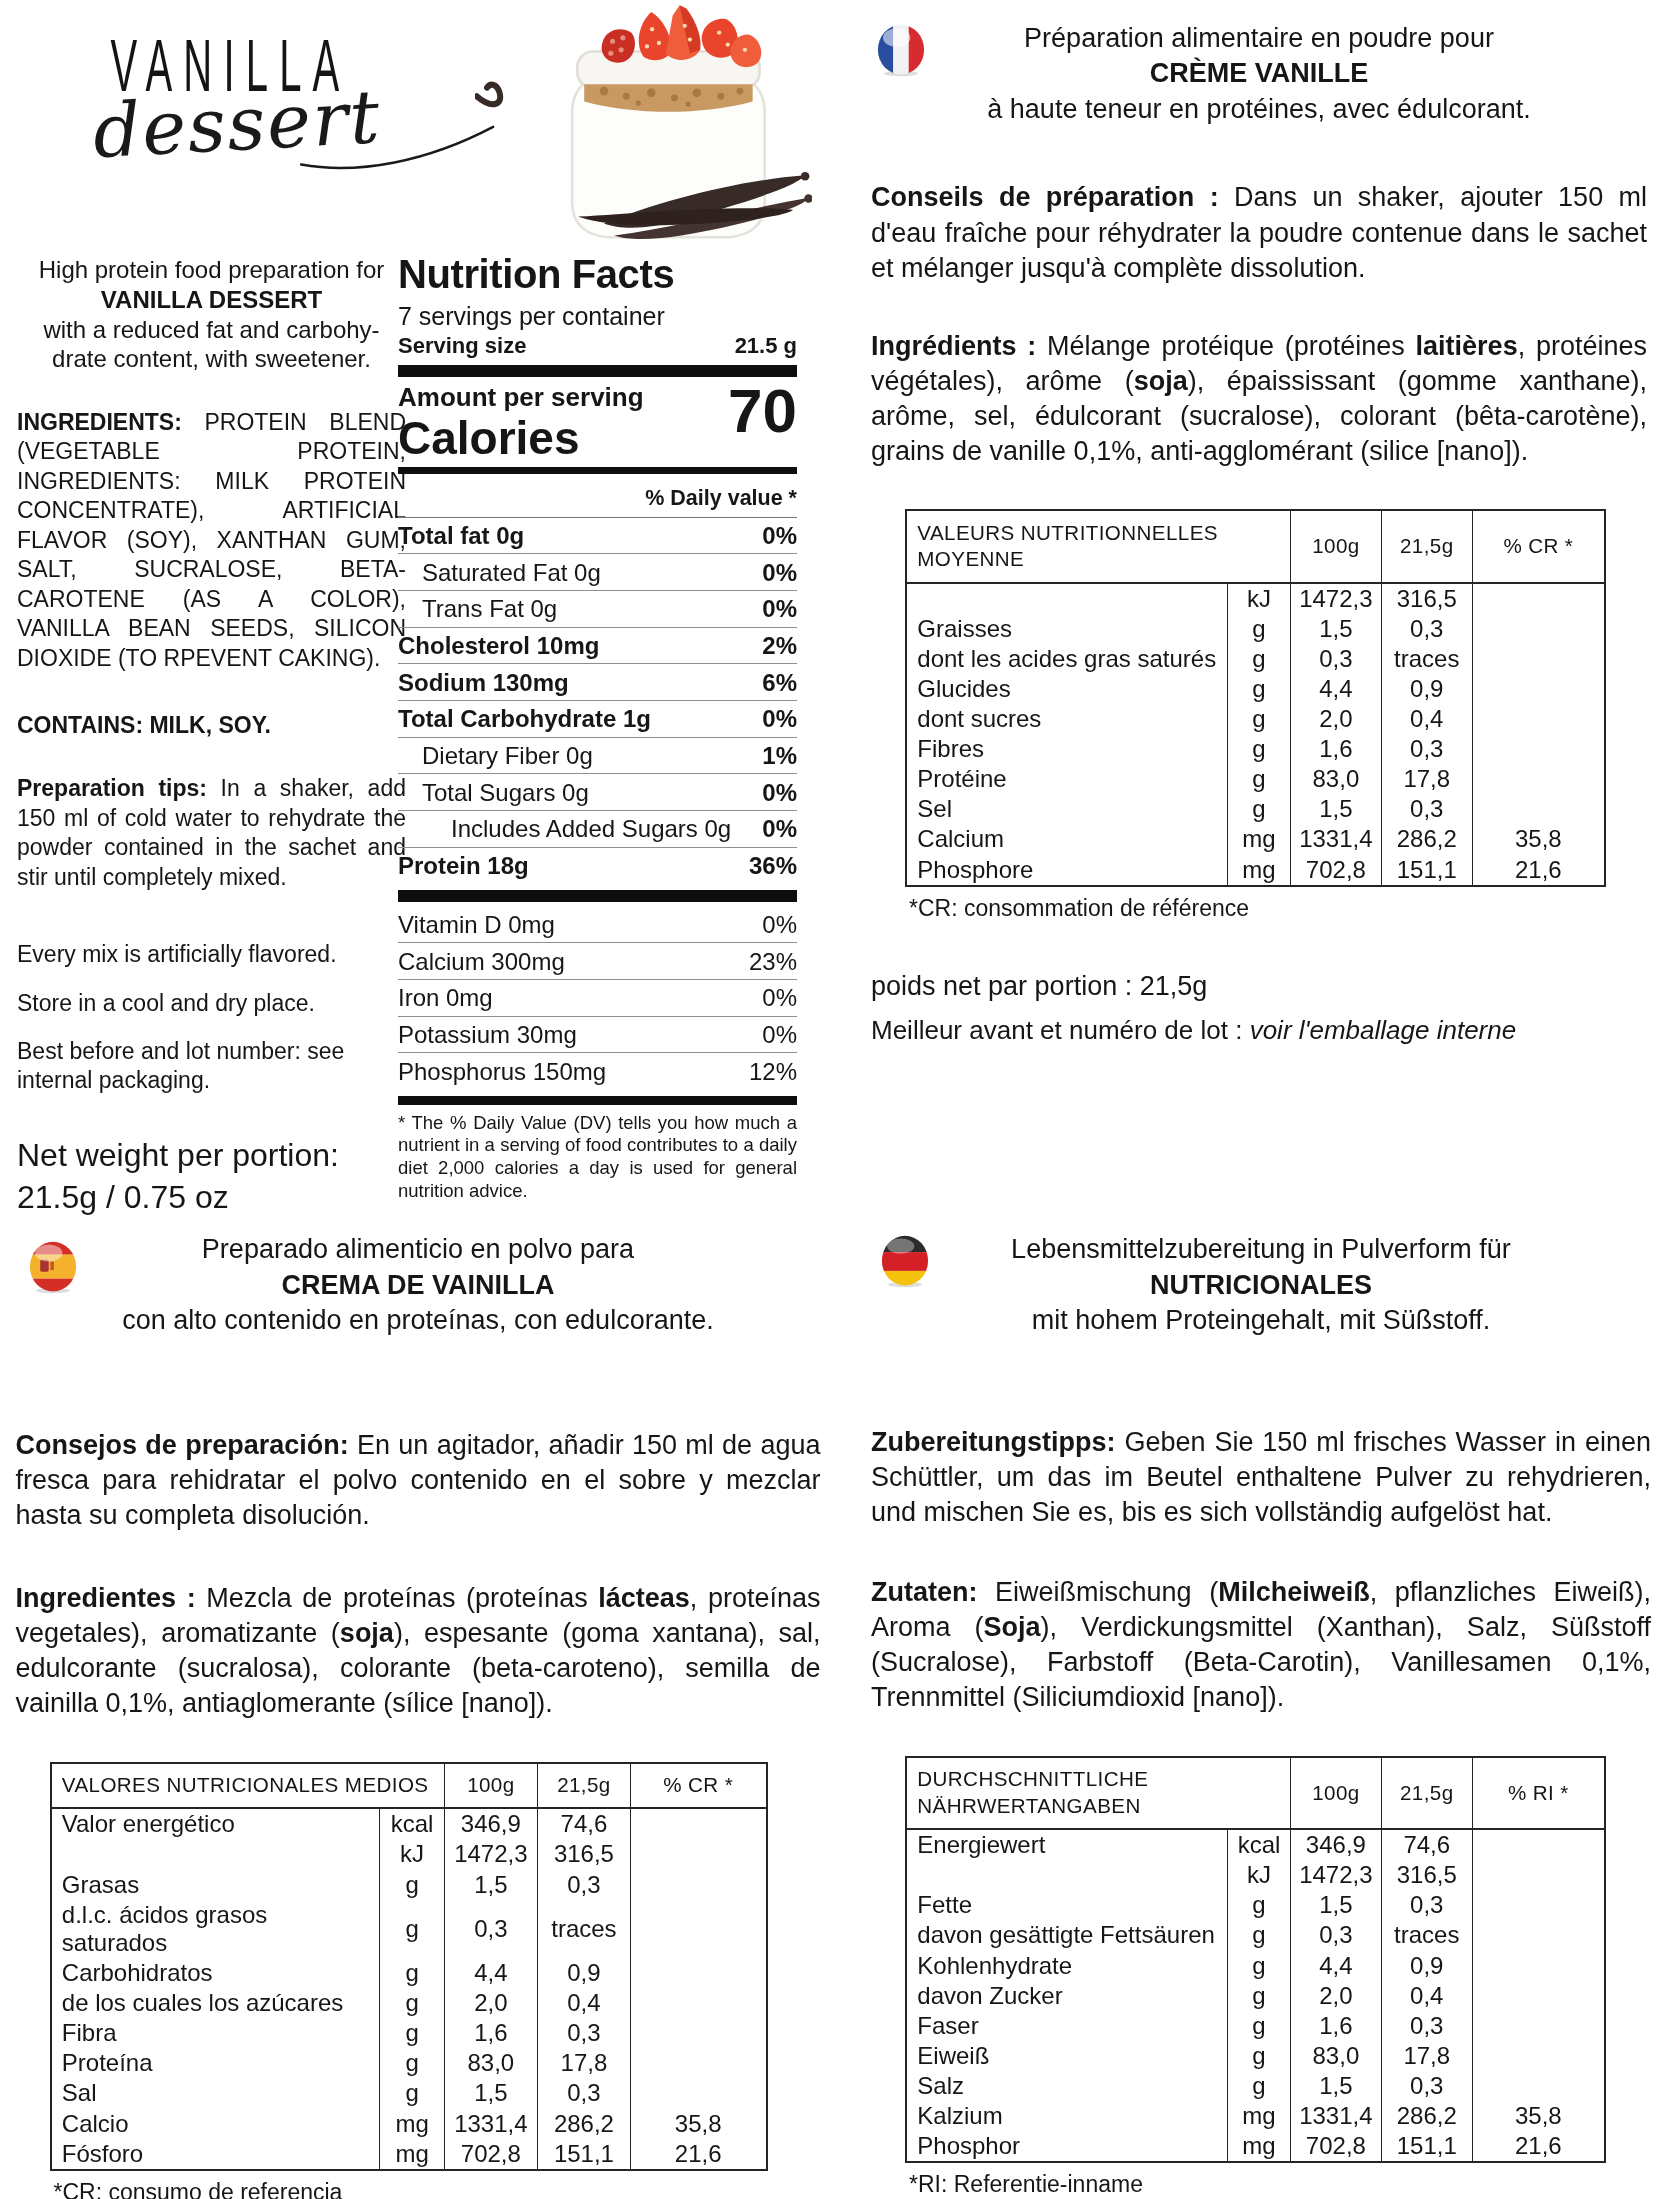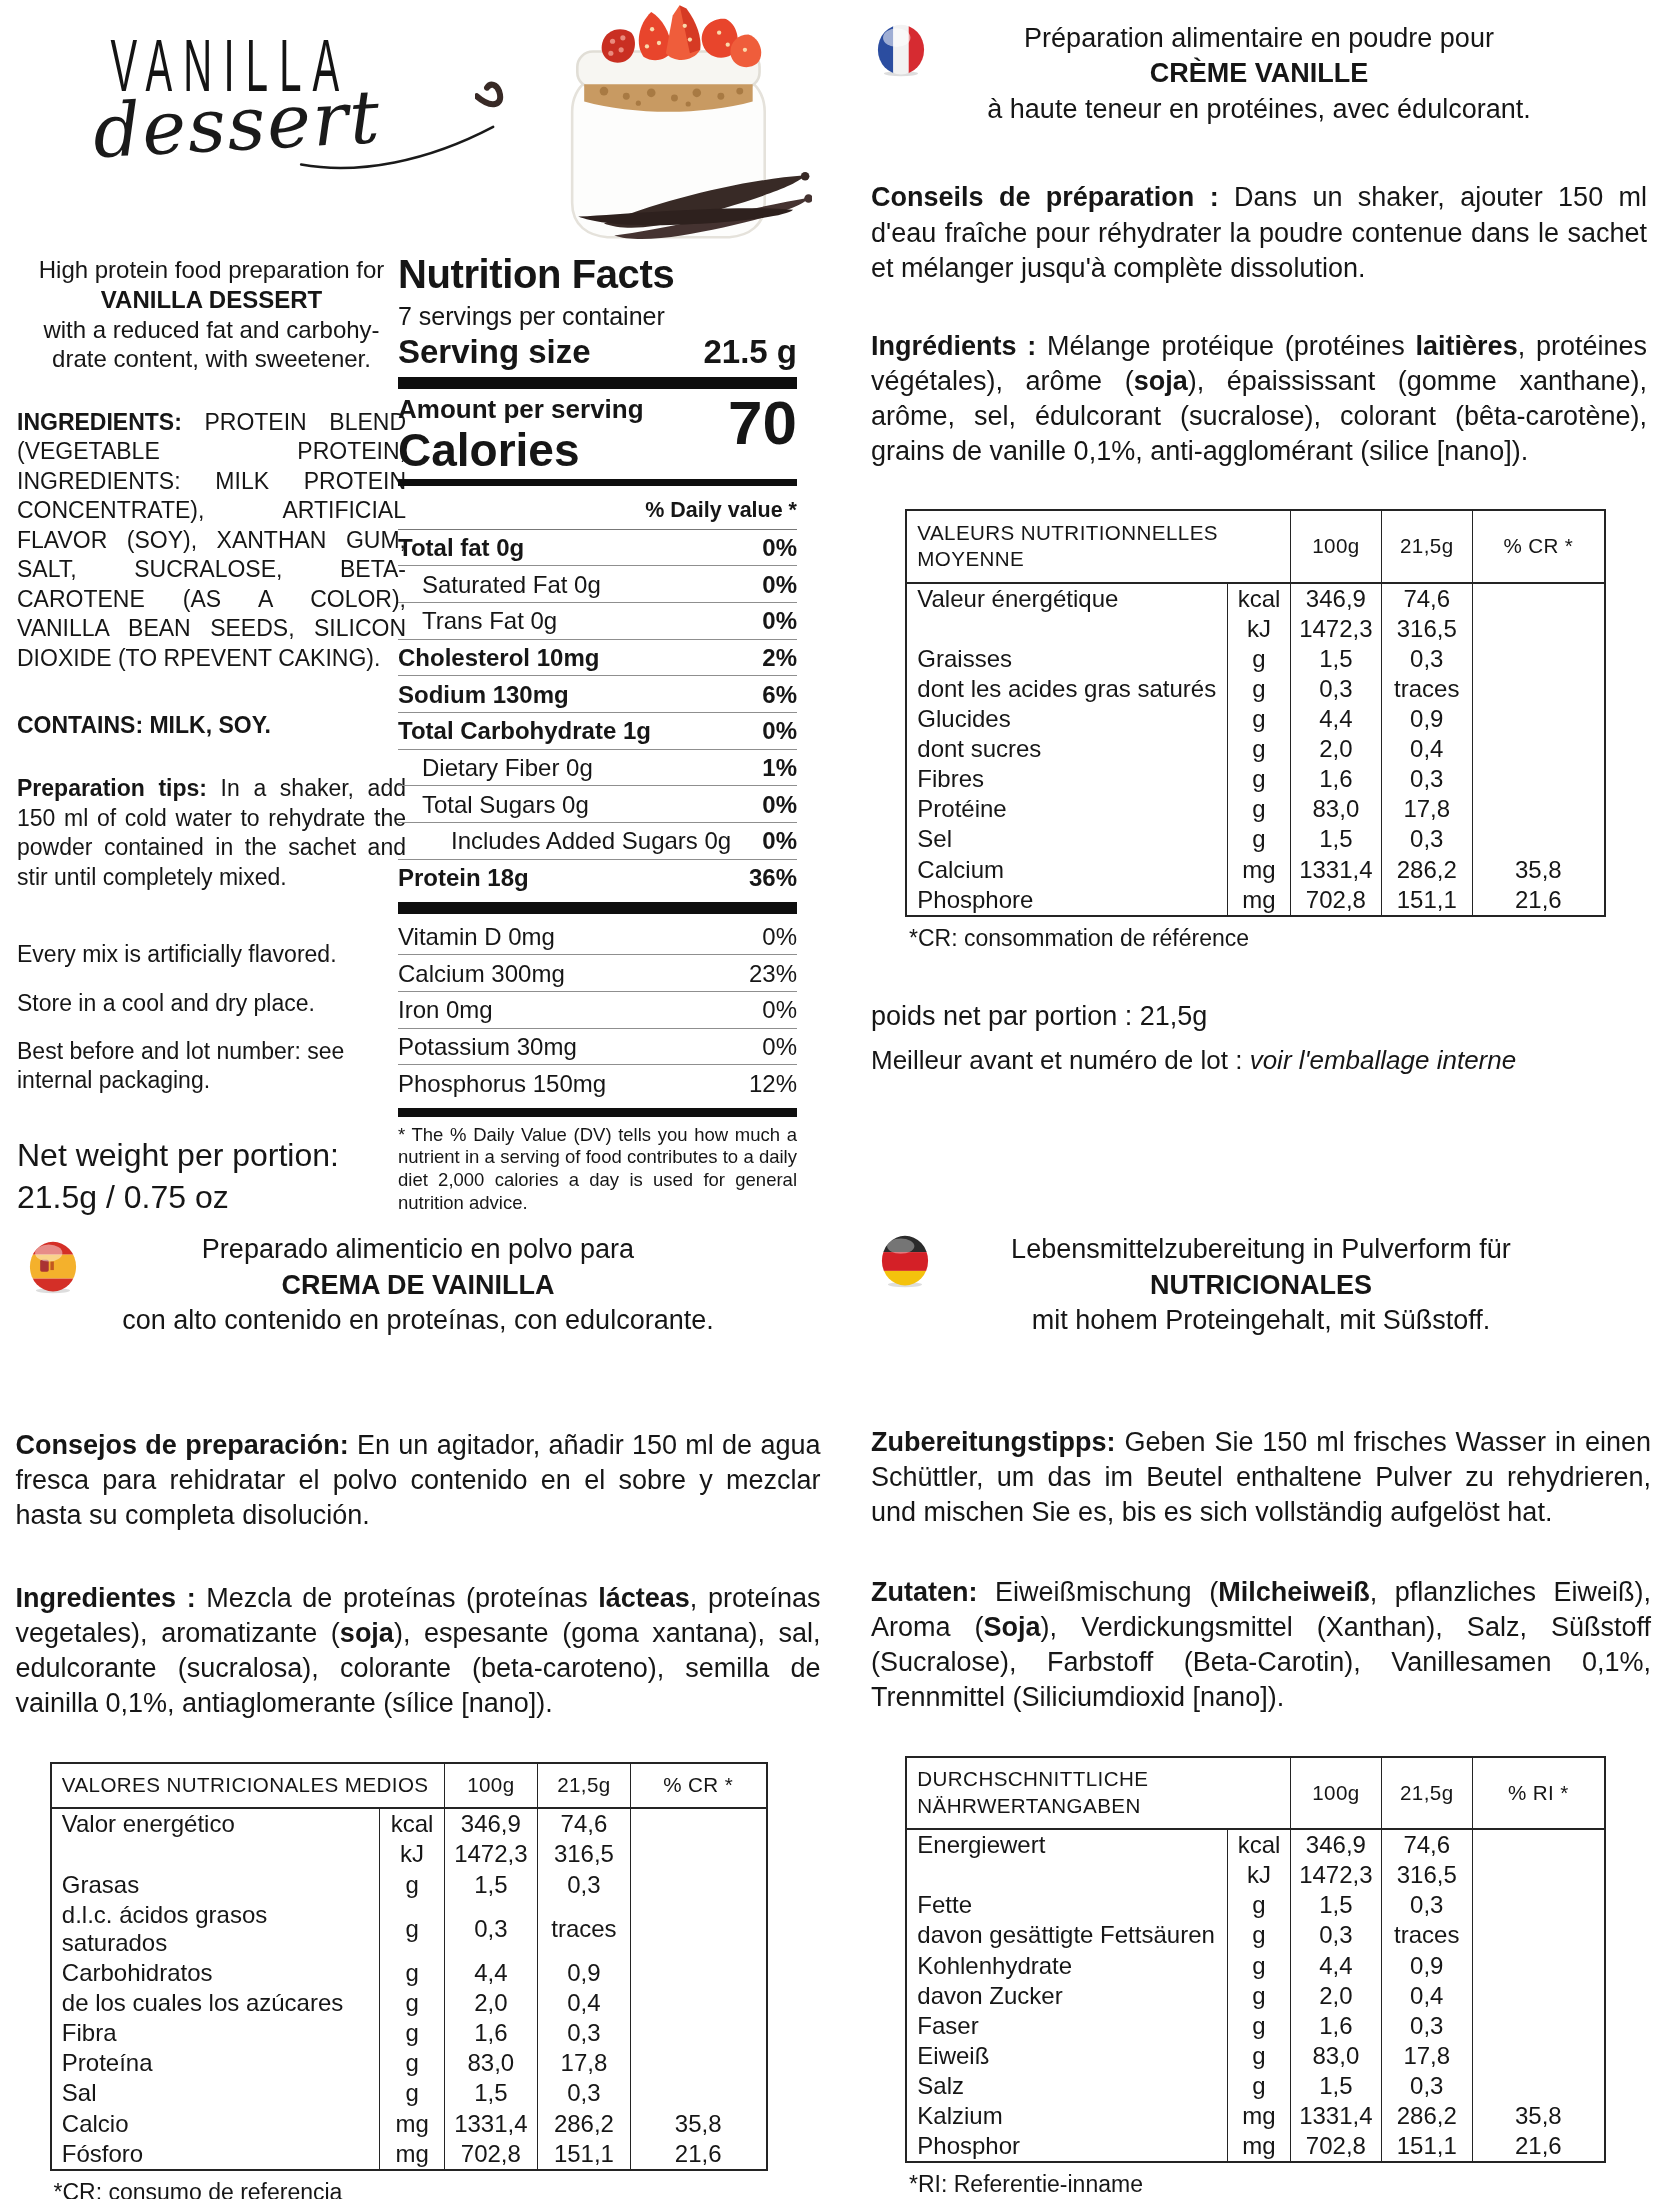--- a/index.html
+++ b/index.html
@@ -33,21 +33,21 @@
   #en-col .para{text-align:justify;margin-top:34px;}
   #en-col .contains{margin-top:38px;font-weight:700;}
   #en-col .note{margin-top:19px;}
   #en-col .note.first{margin-top:48px;}
   #en-col .netweight{margin-top:38px;font-size:32px;line-height:1.32;}
 
   
   #nf{position:absolute;left:398px;top:253px;width:399px;}
   #nf .nf-title{font-size:40px;font-weight:700;letter-spacing:-0.4px;line-height:1.05;}
   #nf .nf-servings{font-size:25px;margin-top:6.9px;}
-  #nf .nf-servingsize{display:flex;justify-content:space-between;font-weight:700;font-size:33px;margin-top:1.7px;}
+  #nf .nf-servingsize{display:flex;justify-content:space-between;font-weight:700;font-size:22px;margin-top:1.7px;}
   #nf .bar{height:11.2px;background:#0e0e0e;margin:6.9px 0 5.2px;}
   #nf .bar.b8{height:6.9px;}
   #nf .bar.b10{height:8.6px;}
   #nf .cal-wrap{display:flex;justify-content:space-between;align-items:flex-start;margin-top:1.7px;}
   #nf .cal-left .amount{font-size:26px;font-weight:700;}
   #nf .cal-left .calories{font-size:46px;font-weight:700;line-height:1.0;margin-top:1.7px;}
   #nf .cal-value{font-size:62px;font-weight:700;line-height:0.95;}
   #nf .dv-header{text-align:right;font-weight:700;font-size:21.5px;padding:6.9px 0 5.2px;border-bottom:1.7px solid #777;}
   .nfrow{display:flex;justify-content:space-between;font-size:24px;padding:4.3px 0 3.4px;border-top:1.7px solid #8f8f8f;}
   .nfrow:first-child{border-top:none;}
@@ -295,27 +295,20 @@
   <div class="tablewrap">
       <table class="eurotable">
         <tbody>
           <tr>
             <th class="tl" colspan="2">VALEURS NUTRITIONNELLES MOYENNE</th>
             <th class="tc">100g</th>
             <th class="tc">21,5g</th>
             <th class="tc">% CR *</th>
           </tr>
           <tr>
-            <td class="lab">Valeur énergétique</td>
-            <td class="unit">kcal</td>
-            <td class="num">346,9</td>
-            <td class="num">74,6</td>
-            <td class="num cr"></td>
-          </tr>
-          <tr>
             <td class="lab"></td>
             <td class="unit">kJ</td>
             <td class="num">1472,3</td>
             <td class="num">316,5</td>
             <td class="num cr"></td>
           </tr>
           <tr>
             <td class="lab">Graisses</td>
             <td class="unit">g</td>
             <td class="num">1,5</td>

